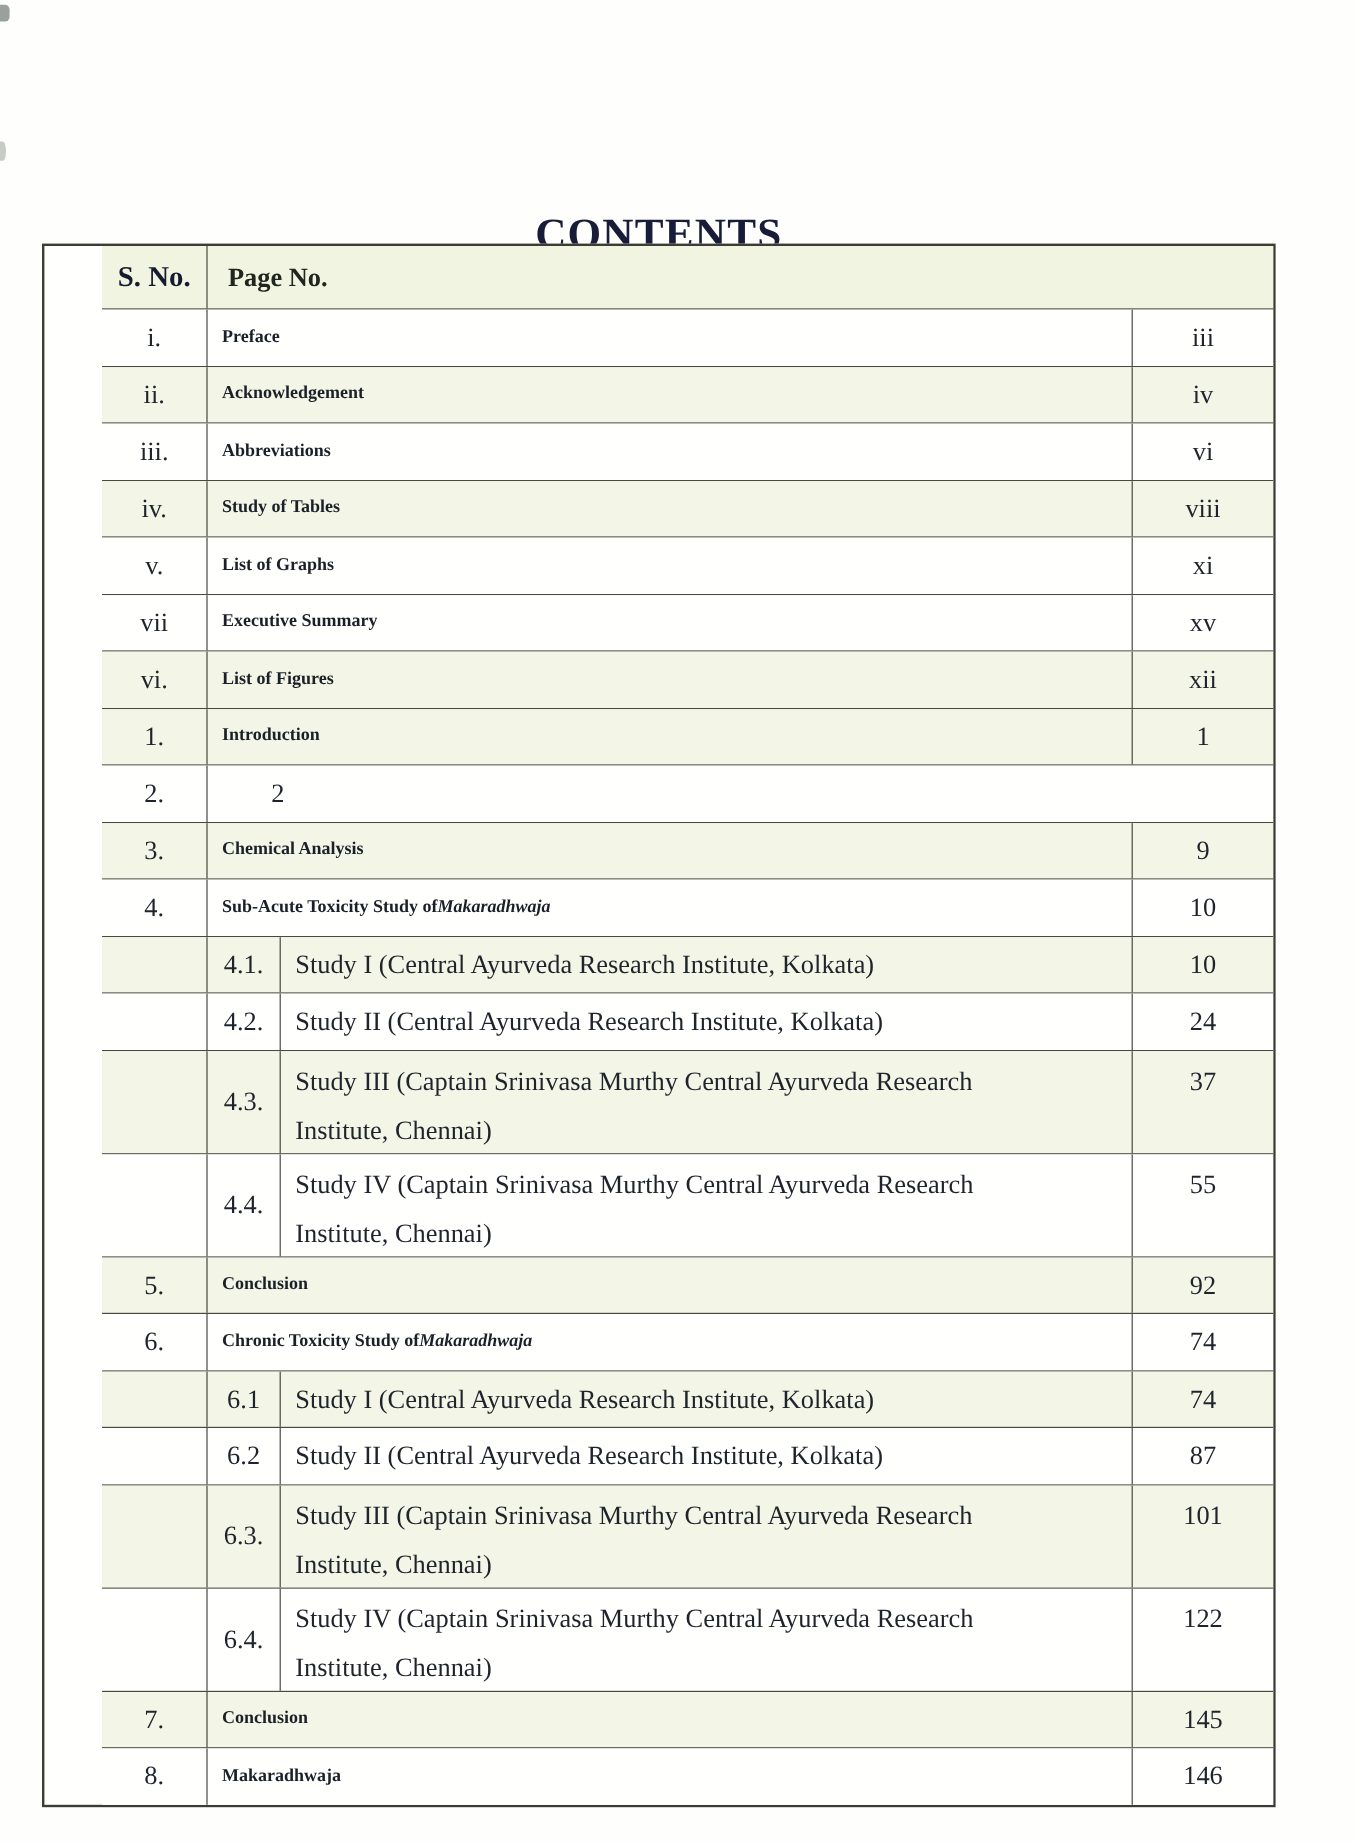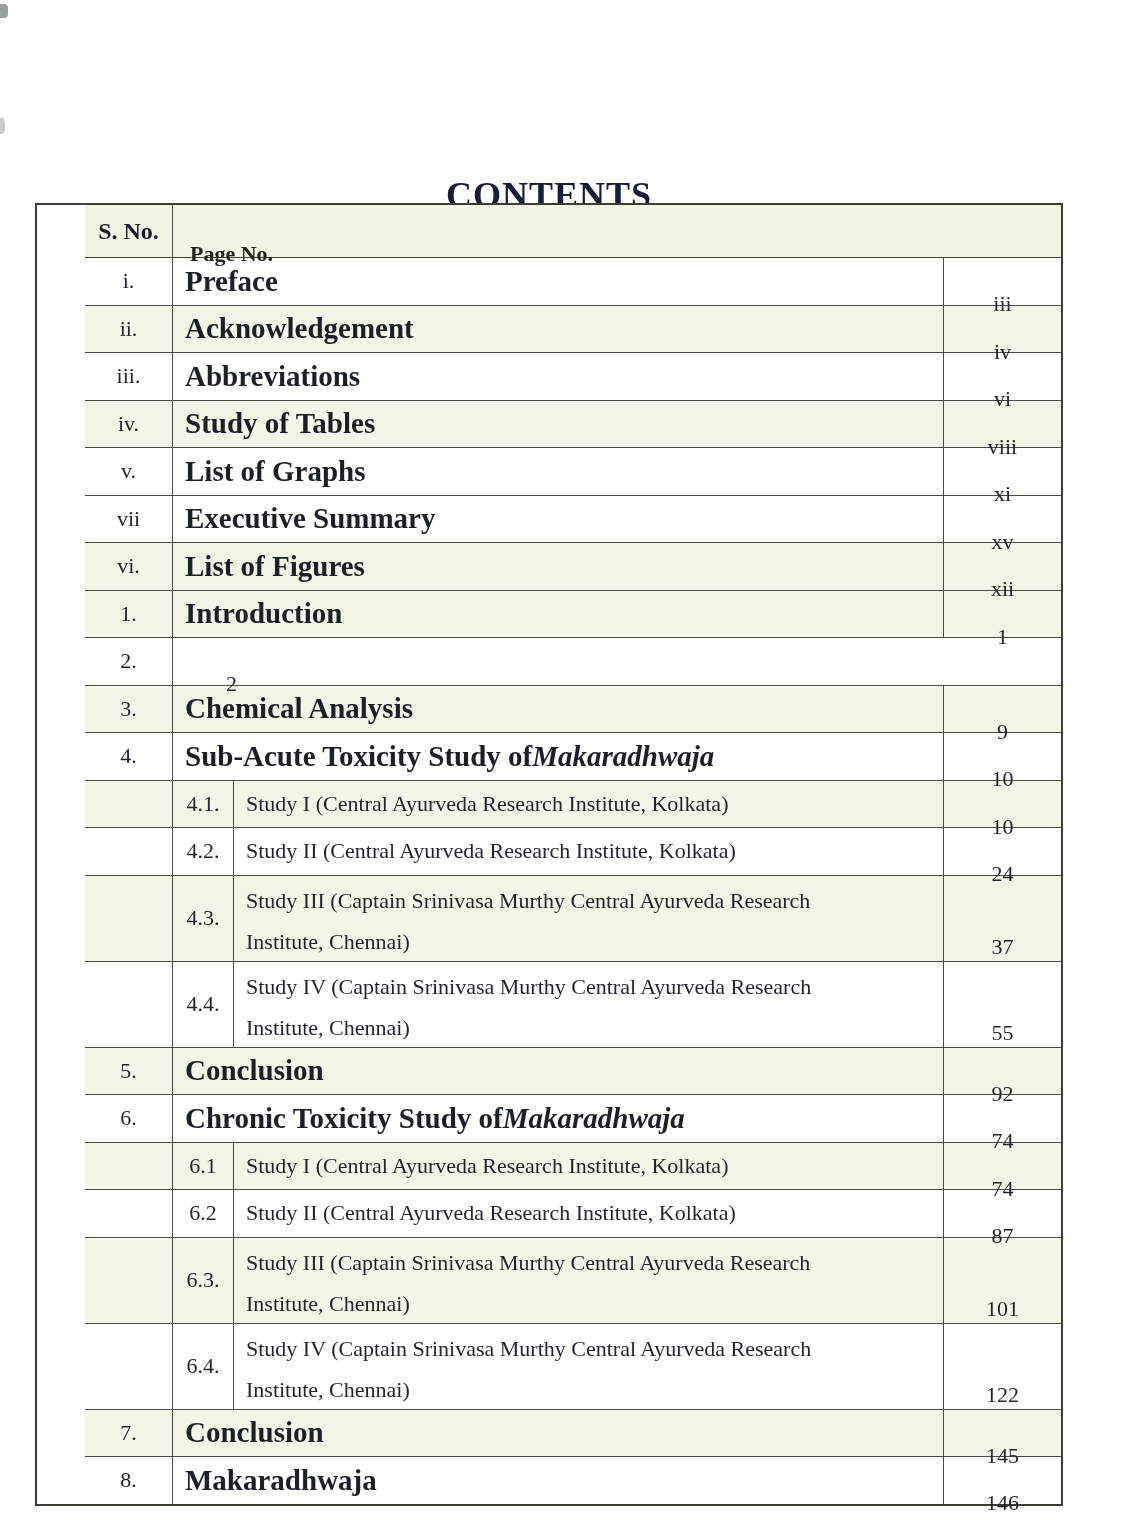--- a/index.html
+++ b/index.html
@@ -79,36 +79,35 @@
     flex: 1;
     border-right: 1.3px solid #4a4a42;
     display: flex;
     align-items: center;
     padding-left: 12px;
     box-sizing: border-box;
     white-space: pre-line;
   }
   .row.bold .cell-title {
     font-weight: bold;
-    font-size: 29px;
+    font-size: 15px;
     color: #1b2028;
   }
   .hrow .cell-title {
     justify-content: center;
     padding-left: 0;
   }
   .cell-page {
     width: 117px;
     min-width: 117px;
     display: flex;
     align-items: center;
     justify-content: center;
     font-size: 22px;
     box-sizing: border-box;
-    margin-top: 46px;
   }
   .row.multiline .cell-title {
     align-items: flex-start;
     padding-top: 4px;
     line-height: 1.88;
   }
   .row.multiline .cell-page {
     align-items: flex-start;
     padding-top: 12px;
   }

